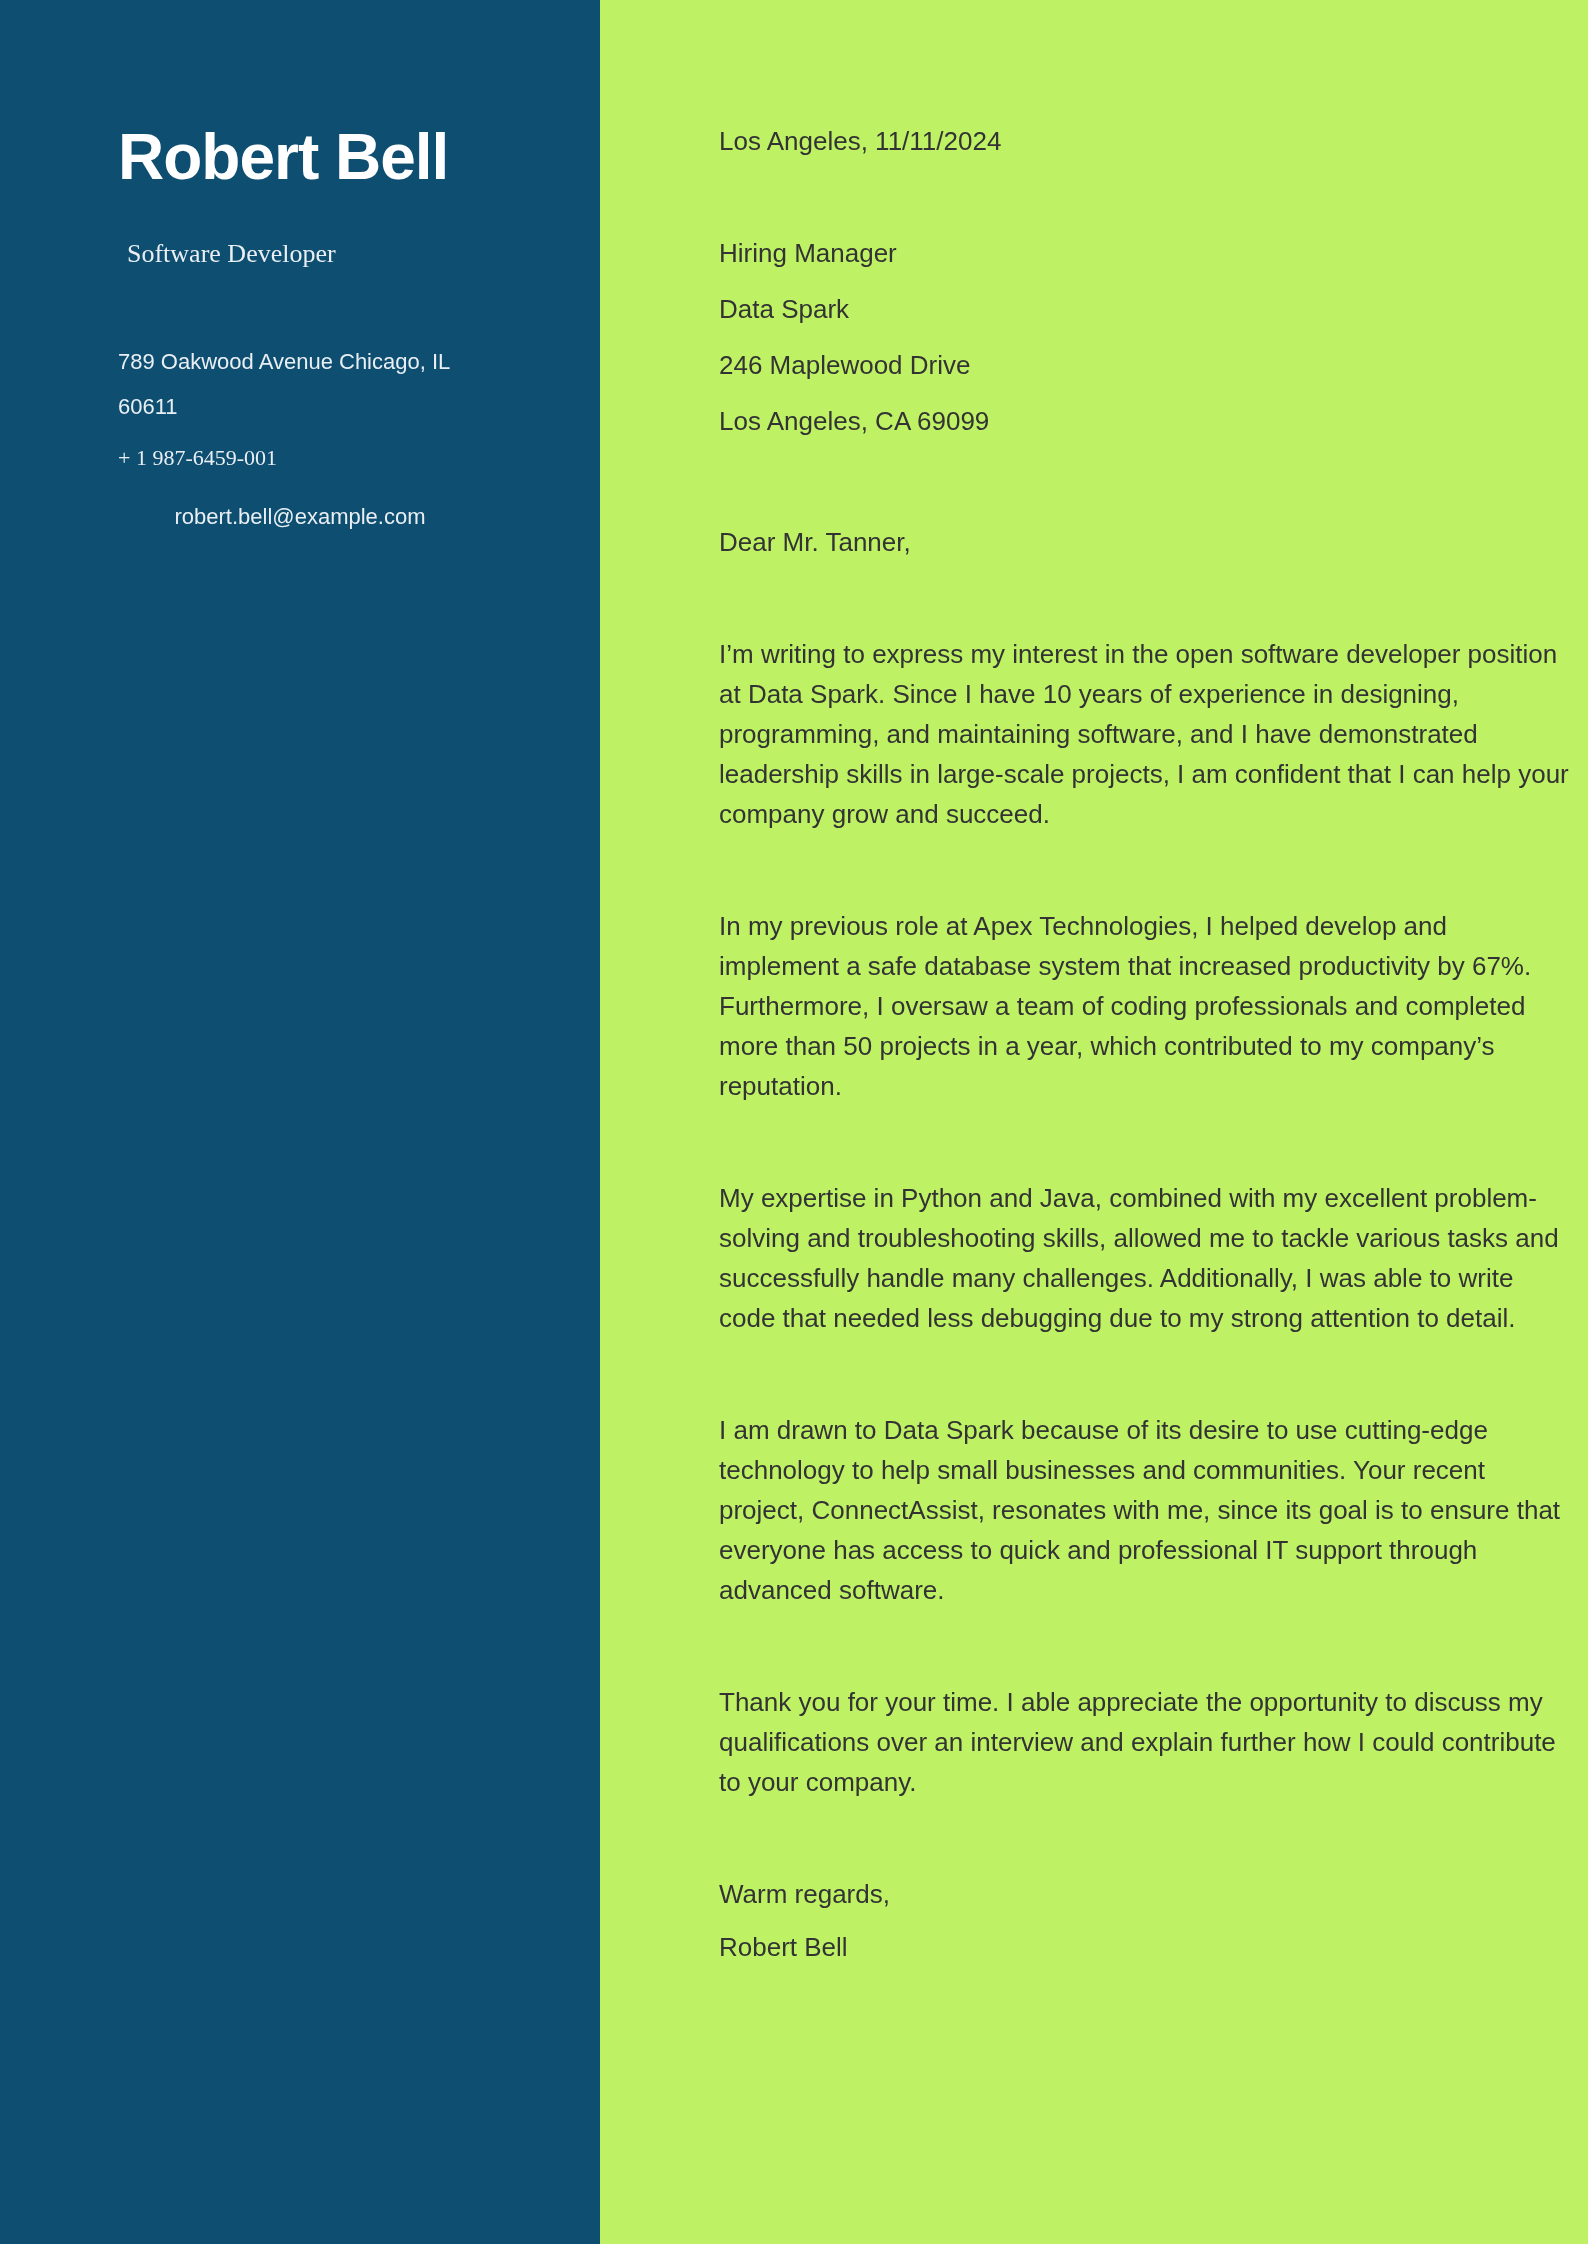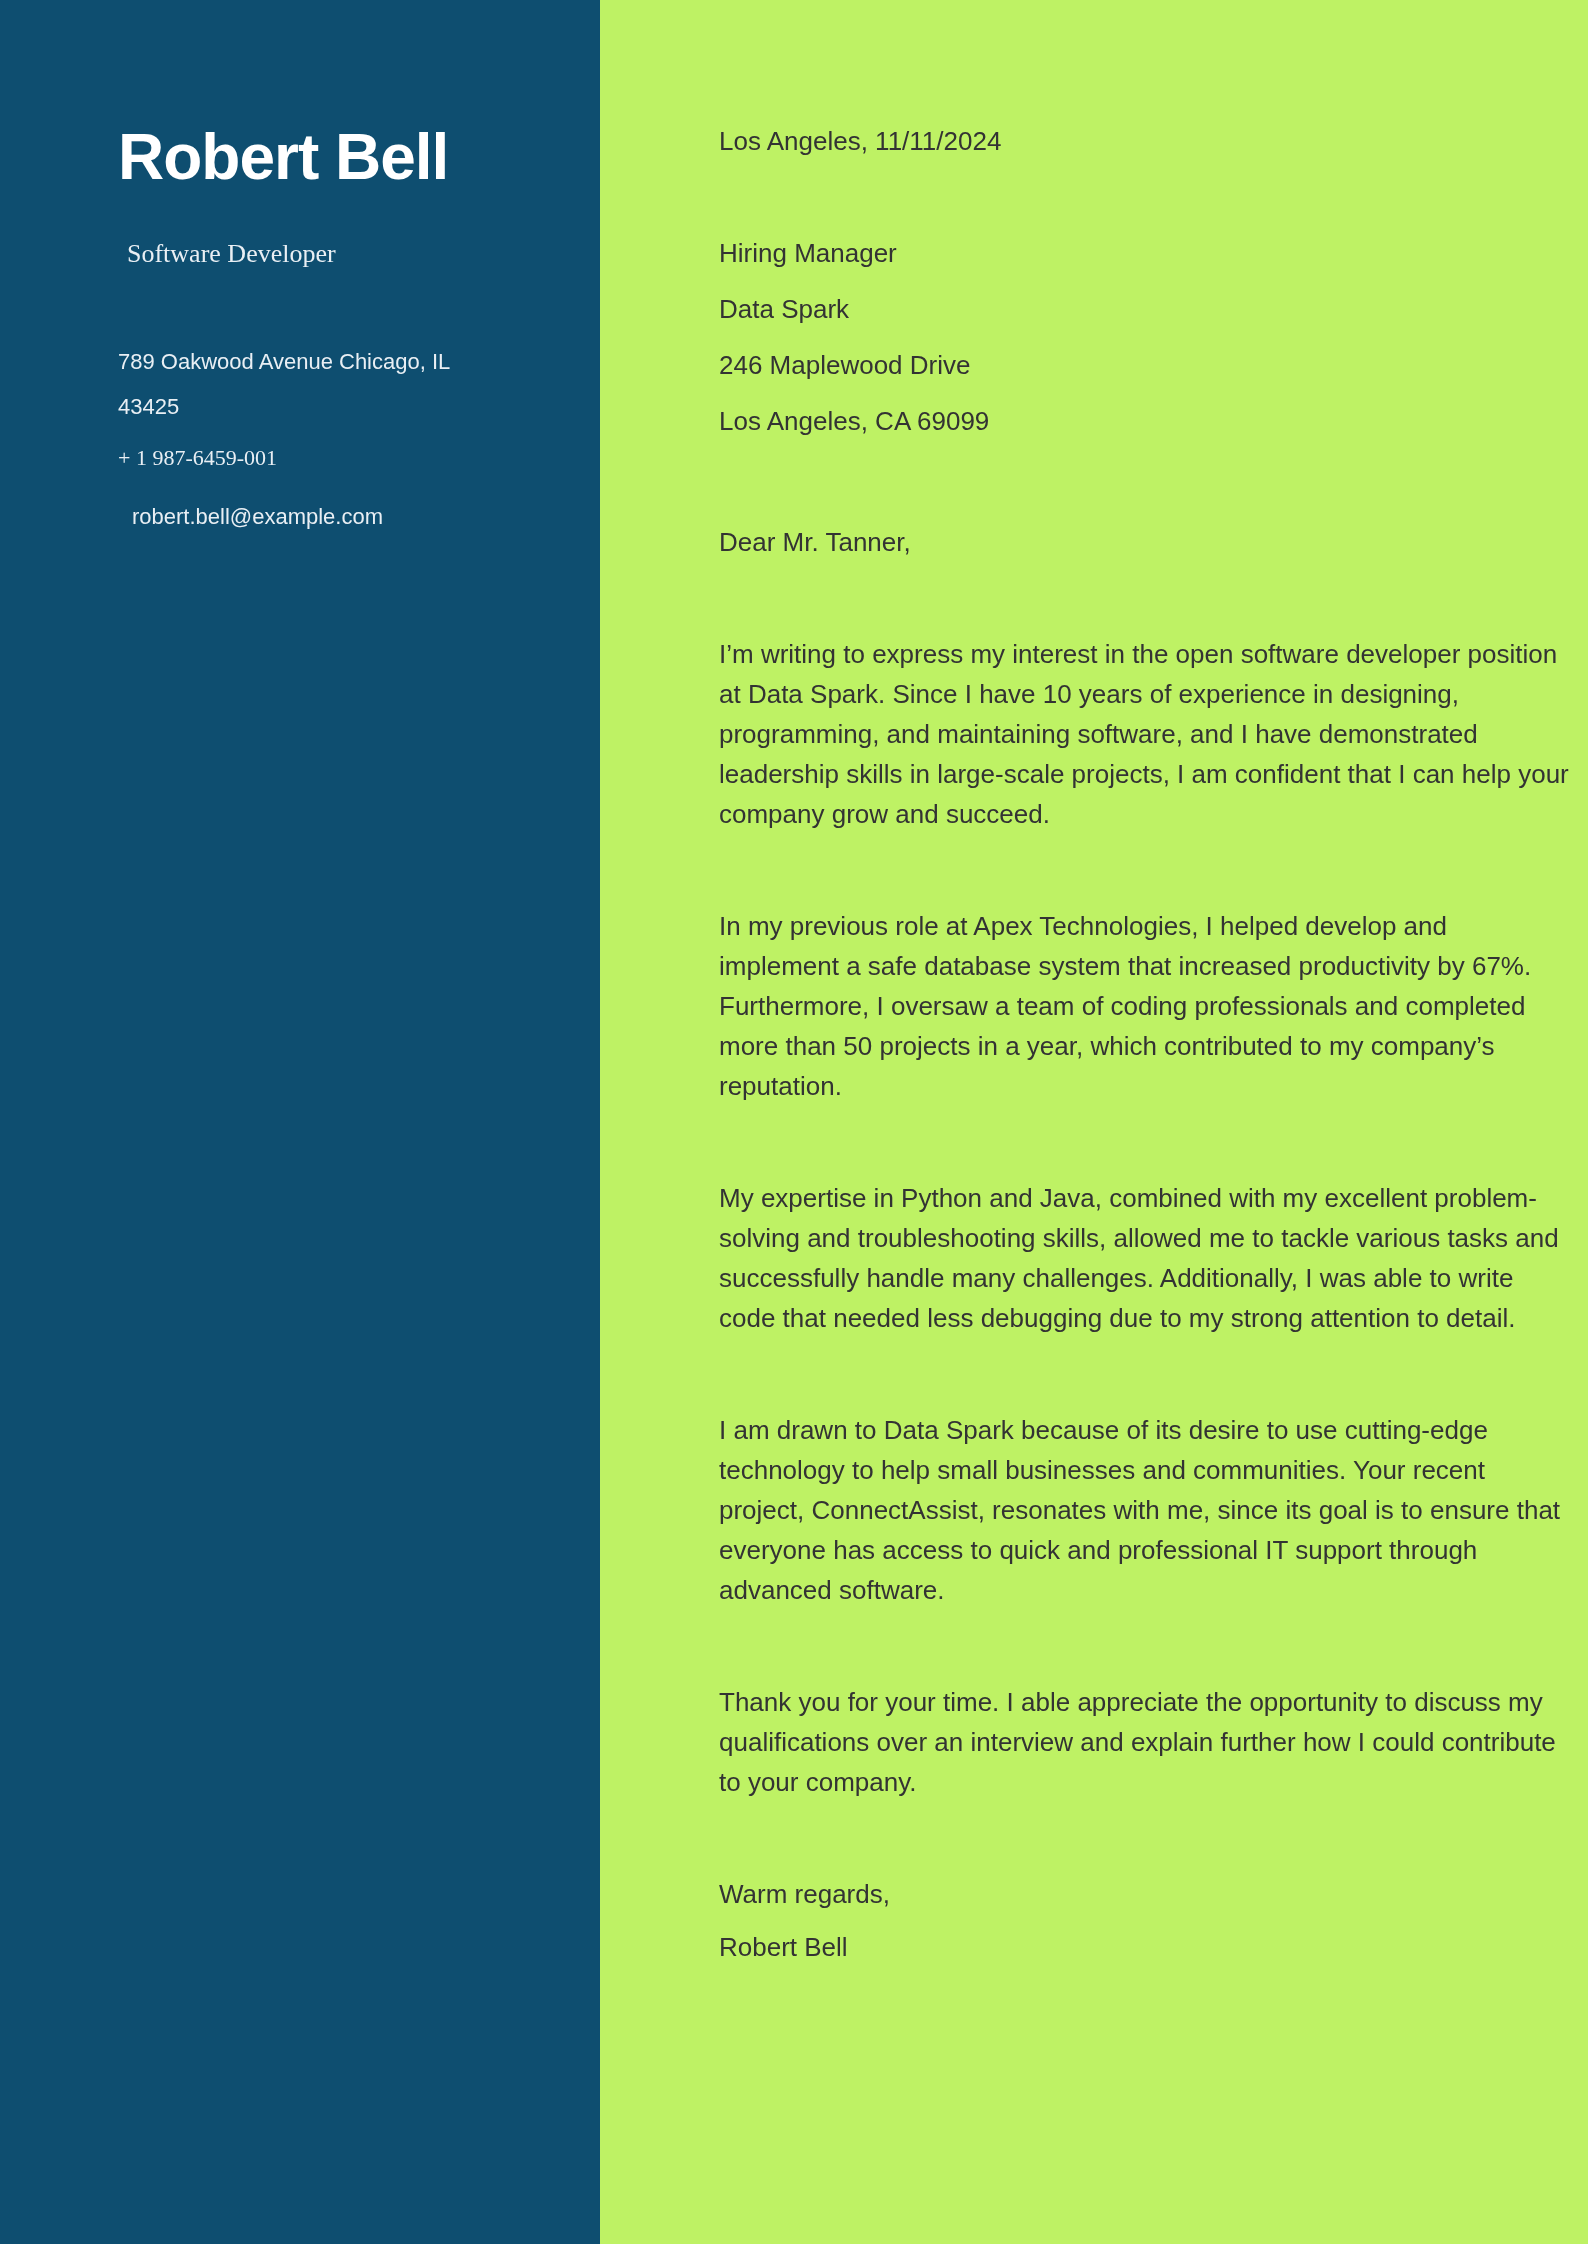--- a/index.html
+++ b/index.html
@@ -46,20 +46,21 @@
   }
   .contact .address {
     margin: 0 0 6px 0;
   }
   .contact .phone {
     margin: 0 0 9px 0;
     font-family: Liberation Serif, serif;
   }
   .contact .email {
     margin: 14px;
+    text-align: center;
   }
   .letter {
     position: absolute;
     left: 719px;
     top: 121px;
     width: 850px;
     font-size: 26px;
     line-height: 40px;
   }
   .letter p {
@@ -85,21 +86,21 @@
 <body>
 
 <div class="page">
 
   <aside class="sidebar" style="background-color: rgb(14, 78, 112); color: rgb(233, 239, 244);">
     <h1 class="name" style="color: rgb(255, 255, 255);">Robert Bell</h1>
     <div class="job-title">Software Developer</div>
     <div class="contact">
       <div class="address">
           <div>789 Oakwood Avenue Chicago, IL</div>
-          <div>43425</div>
+          <div>60611</div>
         </div>
       <p class="phone">+ 1 987-6459-001</p>
       <p class="email">robert.bell@example.com</p>
     </div>
   </aside>
 
   <main class="letter" style="color: rgb(51, 51, 51);">
     <p class="date-line">Los Angeles, 11/11/2024</p>
     <div class="recipient">
         <p>Hiring Manager</p>

